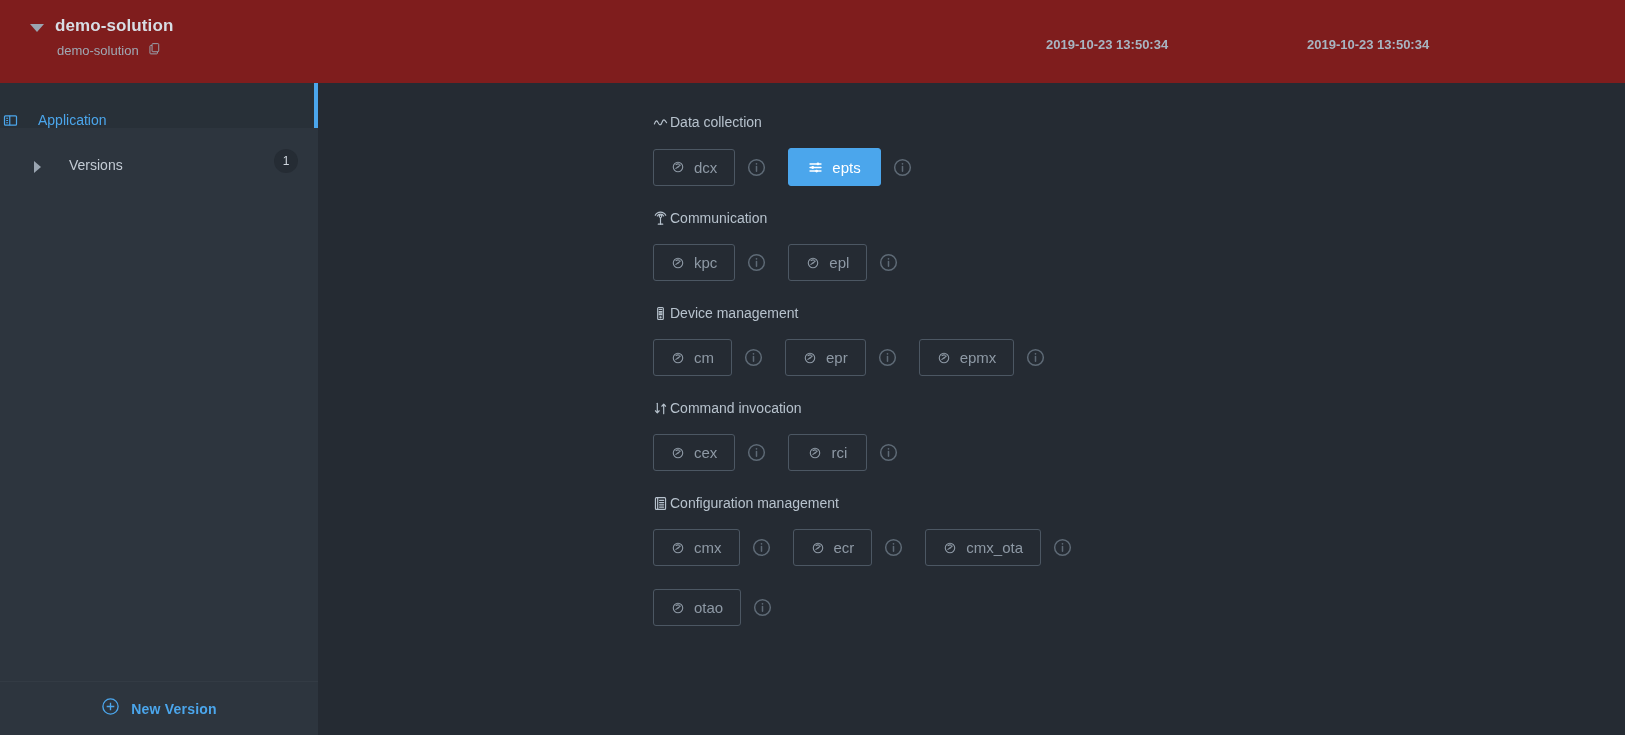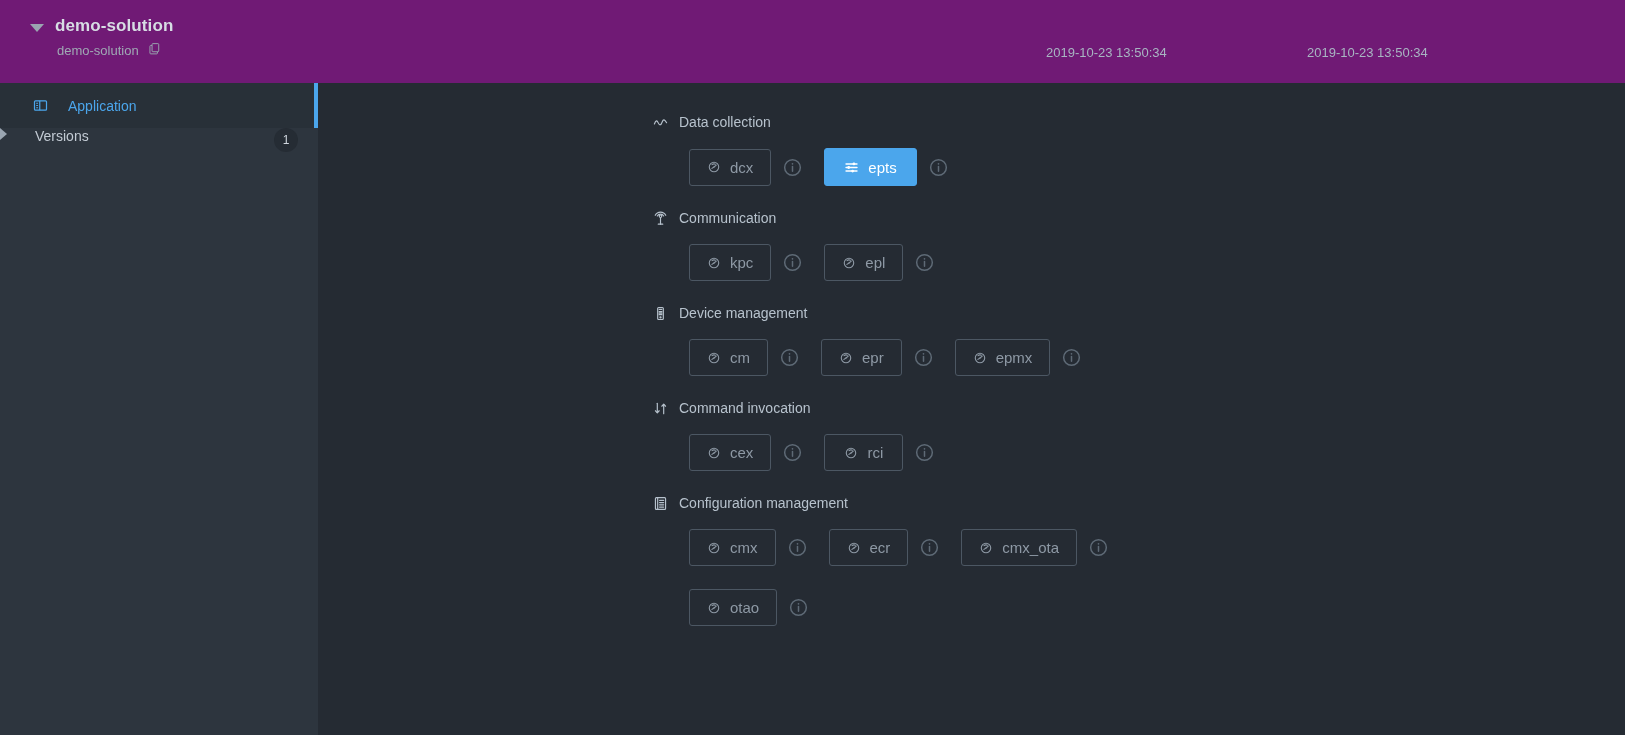--- a/index.html
+++ b/index.html
@@ -21,21 +21,21 @@
     position: relative;
     width: 1625px;
     height: 735px;
     display: flex;
     flex-direction: column;
   }
 
   
   .header {
     height: 83px;
-    background: #701a75;
+    background: #7f1d1d;
     position: relative;
     flex: 0 0 83px;
   }
 
   .header-left {
     position: absolute;
     left: 0;
     top: 0;
     width: 330px;
     height: 83px;
@@ -74,21 +74,21 @@
 
   .solution-sub {
     font-size: 13px;
     color: #9fa9b4;
   }
 
   .copy-icon { display: block; }
 
   .timestamps {
     position: absolute;
-    top: 12px; left: 330px; right: 0; height: 83px;
+    top: 4px; left: 330px; right: 0; height: 83px; font-weight: bold;
   }
 
   .ts {
     position: absolute;
     top: 33px;
     font-size: 13px;
     color: #a8b5c2;
     white-space: nowrap;
   }
   .ts-1 { left: 716px; }
@@ -107,24 +107,23 @@
     flex: 0 0 318px;
     background: #2d353e;
     position: relative;
     display: flex;
     flex-direction: column;
   }
 
   .nav-item {
     height: 45px;
     display: flex;
-    align-items: center;
+    align-items: flex-end;
     position: relative;
     cursor: pointer;
-    padding-left: 30px;
   }
 
   .nav-item.active {
     background: #283038;
   }
 
   .nav-item.active::after {
     content: "";
     position: absolute;
     right: 0;
@@ -145,21 +144,22 @@
   .nav-label {
     margin-left: 18px;
     font-size: 14px;
     color: #4ba6ec;
     font-weight: 500;
   }
 
   .nav-item-versions {
     height: 45px;
     display: flex;
-    align-items: flex-start;
+    align-items: flex-end;
+    padding-left: 34px;
     padding-right: 20px;
     cursor: pointer;
     position: relative;
   }
 
   .caret-right {
     width: 0; height: 0;
     border-top: 6px solid transparent;
     border-bottom: 6px solid transparent;
     border-left: 7px solid #9aa5b1;
@@ -211,42 +211,41 @@
     background: #252b33;
     padding: 30px 0 0 335px;
     overflow: hidden;
   }
 
   .section { margin-bottom: 23px; }
 
   .section-head {
     display: flex;
     align-items: center;
-    gap: 11px;
+    gap: 2px;
     height: 18px;
     margin-bottom: 17px;
   }
 
   .section-icon {
     width: 15px;
     display: flex;
     align-items: center;
     justify-content: center;
     flex: 0 0 15px;
   }
 
   .section-title {
     font-size: 14px;
     color: #b7c2cd;
   }
 
   .chips {
     display: flex;
     align-items: center;
-    margin-left: 36px;
   }
 
   .chip-group {
     display: flex;
     align-items: center;
   }
 
   .chip {
     height: 37px;
     min-width: 79px;
@@ -329,20 +328,29 @@
       </div>
 
       <div class="nav-item-versions">
         <span class="caret-right"></span>
         <span class="versions-label">Versions</span>
         <span class="badge">1</span>
       </div>
 
       <div class="sidebar-spacer"></div>
 
+      <div class="new-version-bar">
+        <span class="nv-icon">
+          <svg width="19" height="19" viewBox="0 0 20 20" fill="none" stroke="#4ba6ec" stroke-width="1.4">
+            <circle cx="10" cy="10" r="8"></circle>
+            <path d="M10 6V14M6 10H14"></path>
+          </svg>
+        </span>
+        <span class="new-version-label">New Version</span>
+      </div>
 
     </div>
 
     <div class="main">
       <div id="sections-host">
           <div class="section">
             <div class="section-head">
               <span class="section-icon">
                 <svg width="15" height="15" viewBox="0 0 16 16" fill="none" stroke="#b7c2cd" stroke-width="1.25" stroke-linecap="round" stroke-linejoin="round">
                   <path d="M1.5 9.6 C3 5.5, 4.2 5.4, 5.6 8.4 C7 11.4, 8.4 11.2, 9.8 7.4 C11 4.2, 12.4 4.6, 14.5 8.2"></path>

